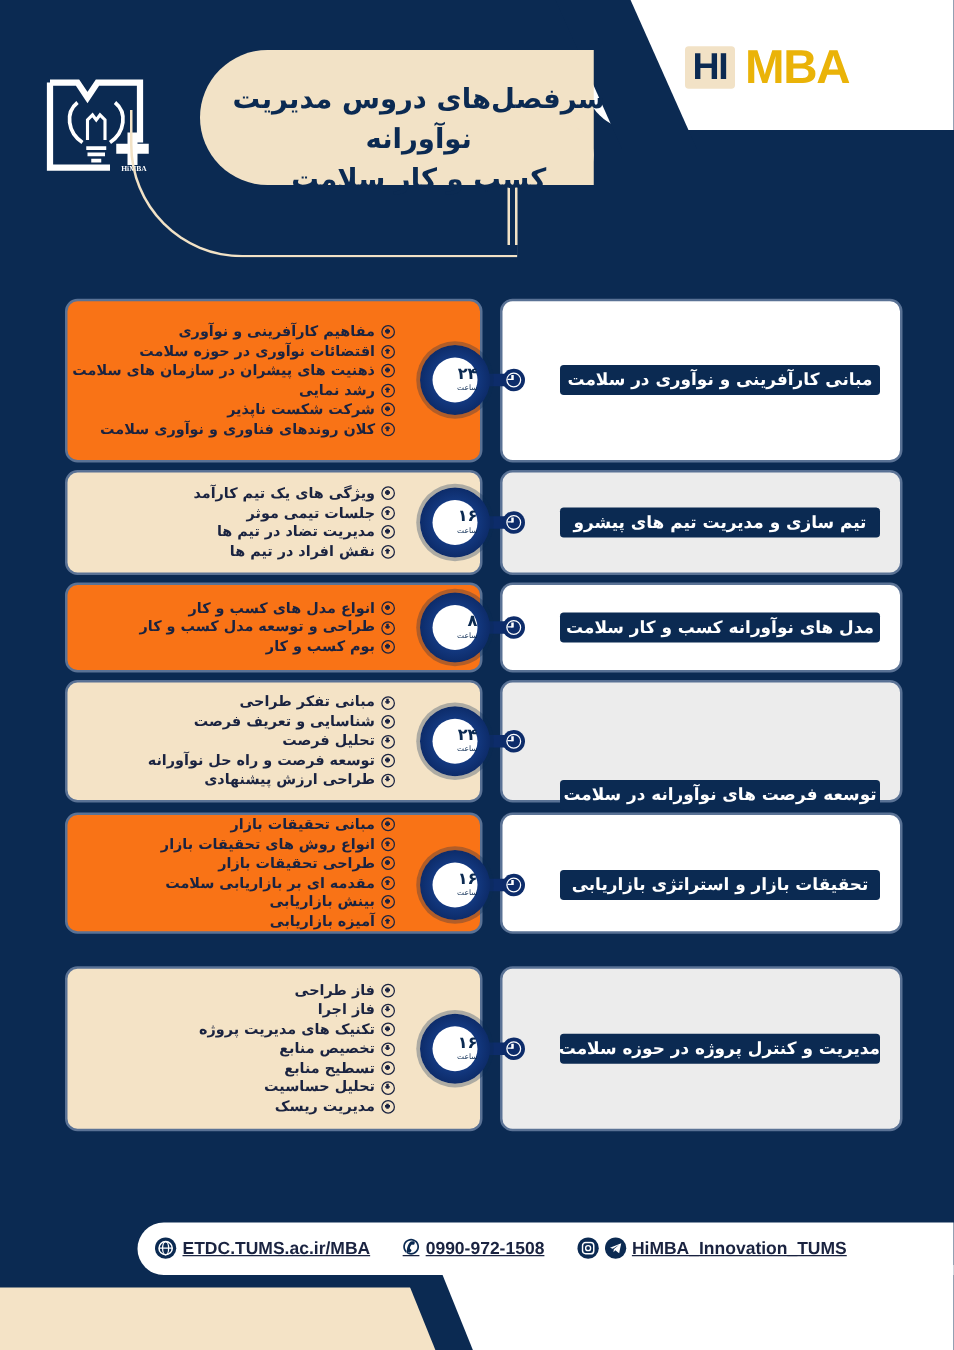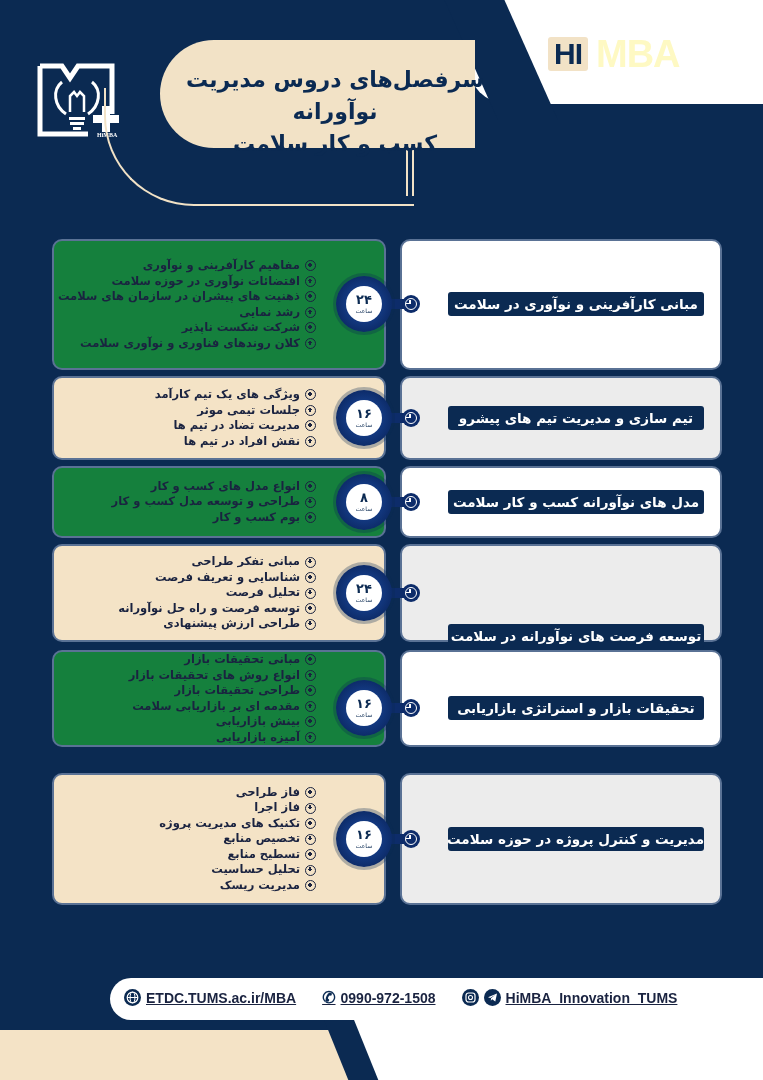--- a/index.html
+++ b/index.html
@@ -5,50 +5,50 @@
   *{box-sizing:border-box;margin:0;padding:0;}
   html,body{width:763px;height:1080px;overflow:hidden;}
   body{background:#0b2a52;font-family:"DejaVu Sans",sans-serif;position:relative;}
   .page{position:absolute;left:0;top:0;width:763px;height:1080px;background:#0b2a52;overflow:hidden;}
   .top-white-bg{position:absolute;left:468px;top:0;width:300px;height:104px;background:#fff;
     border-bottom-left-radius:40px;}
   .top-white-cut{position:absolute;left:440px;top:-10px;width:60px;height:130px;background:#0b2a52;transform:skewX(24deg);transform-origin:top left;}
 
   .logo-himba{position:absolute;left:548px;top:35px;display:flex;align-items:center;gap:8px;}
   .logo-hi{background:#f2e2c6;color:#0b2a52;font-family:"Liberation Sans",sans-serif;font-weight:900;font-size:30px;padding:0 6px;line-height:34px;border-radius:3px;letter-spacing:-1px;}
-  .logo-mba{color:#fef9c3;font-family:"Liberation Sans",sans-serif;font-weight:900;font-size:38px;line-height:38px;letter-spacing:-1px;}
+  .logo-mba{color:#eab308;font-family:"Liberation Sans",sans-serif;font-weight:900;font-size:38px;line-height:38px;letter-spacing:-1px;}
 
   
   .title-pill{position:absolute;left:160px;top:40px;width:315px;height:108px;background:#f2e2c6;border-radius:56px 0 0 56px;}
   .title-pill-tail{position:absolute;left:300px;top:100px;width:175px;height:48px;background:#f2e2c6;border-radius:0 26px 26px 0;}
   .title-arc{position:absolute;left:104px;top:88px;width:310px;height:118px;border-left:2px solid #f2e2c6;border-bottom:2px solid #f2e2c6;border-bottom-left-radius:90px;}
   .title-lines{position:absolute;left:406px;top:150px;display:flex;gap:4px;}
   .title-lines span{width:2px;height:46px;background:#f2e2c6;display:block;}
   .title-text{position:absolute;left:170px;top:64px;width:330px;text-align:center;direction:rtl;color:#0b2a52;font-weight:bold;font-size:22px;line-height:32px;}
 
   
   .left-logo{position:absolute;left:36px;top:62px;width:92px;height:76px;}
 
   
   .row{position:absolute;left:52px;width:670px;}
   .card-left{position:absolute;left:0;top:0;width:334px;height:100%;border-radius:10px;border:2px solid #5a7295;}
   .card-right{position:absolute;left:348px;top:0;width:322px;height:100%;border-radius:10px;background:#ffffff;border:2px solid #5a7295;}
-  .bg-gray{background:#15803d;}
+  .bg-gray{background:#f97316;}
   .bg-beige{background:#f4e3c6;}
   .bg-white{background:#ffffff;}
   .bg-light{background:#ececec;}
 
   .items{position:absolute;right:68px;top:0;height:100%;display:flex;flex-direction:column;justify-content:center;direction:rtl;}
   .item{display:flex;align-items:center;gap:5px;direction:rtl;font-size:11.5px;font-weight:bold;color:#1a2340;line-height:15.5px;white-space:nowrap;}
   .plus{width:11px;height:11px;border:1.5px solid #1a2340;border-radius:50%;position:relative;flex:none;}
   .plus::before{content:"";position:absolute;left:2px;top:3.2px;width:4px;height:1.4px;background:#1a2340;}
   .plus::after{content:"";position:absolute;left:3.3px;top:1.9px;width:1.4px;height:4px;background:#1a2340;}
 
   .badge{position:absolute;left:284px;width:56px;height:56px;border-radius:50%;background:radial-gradient(circle at 50% 50%,#1e4fa8 0,#0d2c6a 70%,#061d4a 100%);display:flex;align-items:center;justify-content:center;box-shadow:0 0 0 3px rgba(11,42,82,0.3);}
-  .badge-inner{width:36px;height:36px;border-radius:50%;background:#fff;display:flex;flex-direction:column;align-items:center;justify-content:center;}
+  .badge-inner{width:36px;height:36px;border-radius:50%;background:#fff;display:flex;flex-direction:column;align-items:flex-end;justify-content:center;}
   .badge-num{font-size:13px;font-weight:bold;color:#0b2a52;line-height:14px;}
   .badge-unit{font-size:6px;color:#0b2a52;line-height:8px;}
   .connector{position:absolute;left:332px;width:26px;height:10px;background:#0d2c6a;}
   .clock{position:absolute;left:350px;width:18px;height:18px;border-radius:50%;background:#0d2c6a;display:flex;align-items:center;justify-content:center;}
   .clock-face{width:12px;height:12px;border-radius:50%;border:1.6px solid #fff;position:relative;}
   .clock-face::before{content:"";position:absolute;left:3.4px;top:1px;width:1.4px;height:4px;background:#fff;}
   .clock-face::after{content:"";position:absolute;left:3.4px;top:4px;width:3.5px;height:1.4px;background:#fff;transform:translateX(-3px);}
 
   .course-label{position:absolute;left:396px;width:256px;height:24px;background:#0b2a52;border-radius:3px;color:#fff;font-size:13.5px;font-weight:bold;direction:rtl;text-align:center;line-height:24px;white-space:nowrap;}
 

